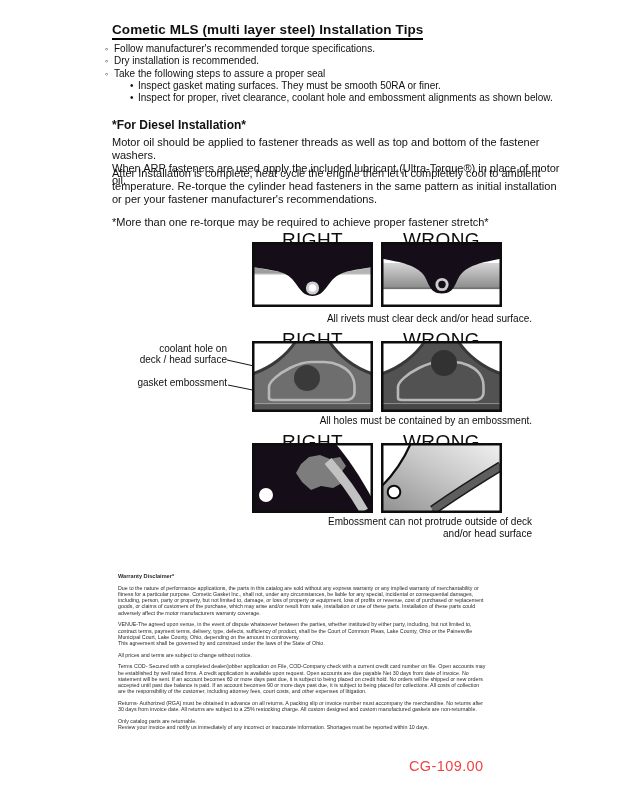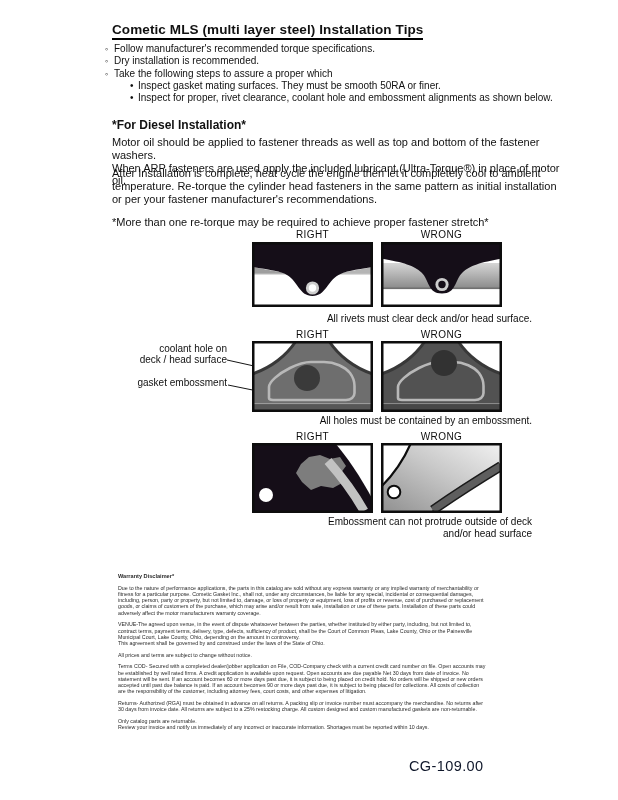--- a/index.html
+++ b/index.html
@@ -13,50 +13,50 @@
   .page-title{left:97px;top:22px;font-size:13.5px;font-weight:bold;
     padding-bottom:1px;border-bottom:2px solid #000;letter-spacing:0.1px;}
   .tips{left:90px;top:43px;font-size:10px;line-height:12.3px;width:470px;}
   .bullet-row{white-space:nowrap;}
   .marker{display:inline-block;width:9px;font-size:9px;color:#111;}
   .sub{margin-left:25px;}
   .sub .marker{width:8px;font-size:10px;}
   .diesel-heading{left:97px;top:118px;font-size:12px;font-weight:bold;}
   .body-par{left:97px;font-size:11px;line-height:12.8px;white-space:pre-line;width:450px;}
   .p1{top:136px;} .p2{top:167px;} .footnote{top:216px;}
-  .fig-label{width:121px;text-align:center;font-size:10px;letter-spacing:0.4px;color:#0d0d0d;}
+  .fig-label{width:121px;text-align:center;font-size:19px;letter-spacing:0.4px;color:#0d0d0d;}
   .col-r{left:237px;} .col-w{left:366px;}
   .caption{left:237px;font-size:10px;line-height:11.5px;white-space:pre-line;color:#0d0d0d;width:280px;text-align:right;}
   .ann{left:78px;width:134px;text-align:right;font-size:10px;line-height:10.8px;white-space:pre-line;}
   .ann-hole{top:344px;} .ann-emboss{top:378px;}
   .legal{left:103px;top:573px;width:430px;color:#2b2b2b;}
   .legal-heading{font-size:5.6px;font-weight:bold;margin:0 0 6px 0;}
   .legal p{font-size:5.3px;line-height:6.15px;margin:0 0 5.6px 0;white-space:pre-line;}
-  .page-number{left:394px;top:758px;font-size:14.5px;letter-spacing:0.4px;color:#0f172a;}
+  .page-number{left:394px;top:758px;font-size:14.5px;letter-spacing:0.4px;color:#ef4444;}
   svg{display:block;}
   .ink{fill:var(--diagram-ink);}
   .gasket{fill:var(--gasket-gray);}
   .gasket-dark{fill:var(--gasket-dark);}
   .loop{fill:none;stroke:var(--emboss-light);stroke-width:2.6;}
   .hole{fill:var(--hole-dark);}
   .deckline{fill:var(--deck-gray);}
   .boxframe{fill:none;stroke:#0d0d0d;stroke-width:2.5;}
   .saddle-edge{fill:none;stroke:#383838;stroke-width:3;}
 </style>
 </head>
 <body>
 
 <div class="page">
 
   <div class="abs page-title">Cometic MLS (multi layer steel) Installation Tips</div>
 
   <div class="abs tips">
     <div class="bullet-row"><span class="marker">◦</span><span>Follow manufacturer's recommended torque specifications.</span></div>
     <div class="bullet-row"><span class="marker">◦</span><span>Dry installation is recommended.</span></div>
-    <div class="bullet-row"><span class="marker">◦</span><span>Take the following steps to assure a proper which</span></div>
+    <div class="bullet-row"><span class="marker">◦</span><span>Take the following steps to assure a proper seal</span></div>
     <div class="bullet-row sub"><span class="marker">•</span><span>Inspect gasket mating surfaces.  They must be smooth 50RA or finer.</span></div>
     <div class="bullet-row sub"><span class="marker">•</span><span>Inspect for proper, rivet clearance, coolant hole and embossment alignments as shown below.</span></div>
   </div>
 
   <div class="abs diesel-heading">*For Diesel Installation*</div>
   <div class="abs body-par p1">Motor oil should be applied to fastener threads as well as top and bottom of the fastener washers.
 When ARP fasteners are used apply the included lubricant (Ultra-Torque®) in place of motor oil.</div>
   <div class="abs body-par p2">After Installation is complete, heat cycle the engine then let it completely cool to ambient
 temperature. Re-torque the cylinder head fasteners in the same pattern as initial installation
 or per your fastener manufacturer's recommendations.</div>

